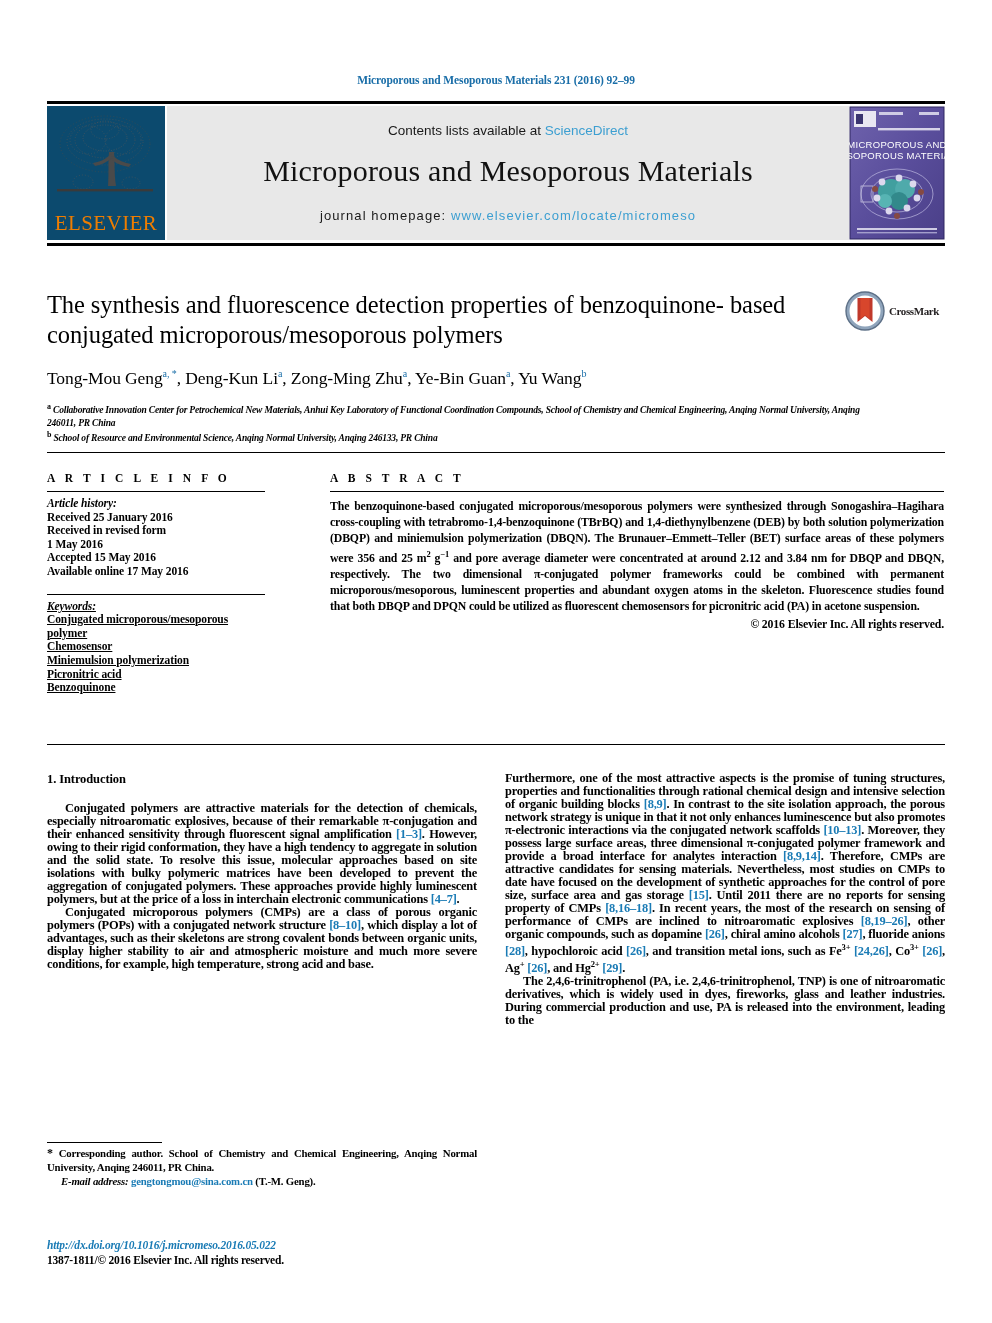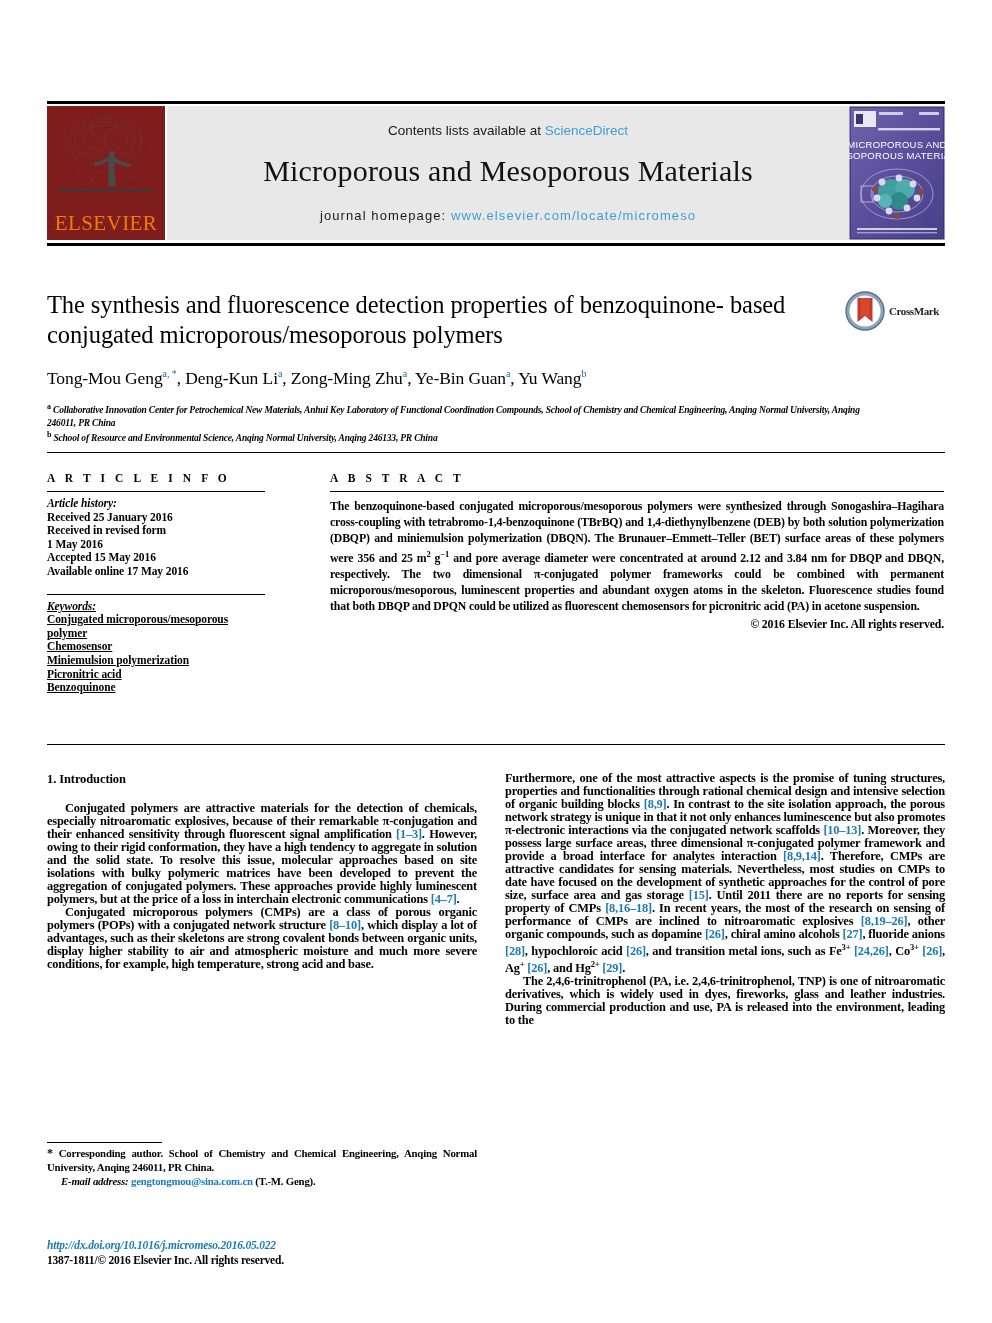--- a/index.html
+++ b/index.html
@@ -58,21 +58,21 @@
     left: 47px; top: 106px;
     width: 898px;
     height: 134px;
     display: flex;
     align-items: stretch;
   }
   .elsevier-logo {
     width: 118px;
     flex: 0 0 118px;
     position: relative;
-    background: #7f1d1d;
+    background: #0c4a6e;
   }
   .elsevier-tree {
     position: absolute;
     left: 6px; top: 4px;
     width: 104px;
     height: 96px;
     overflow: hidden;
   }
   .elsevier-word {
     position: absolute;
@@ -360,20 +360,21 @@
     letter-spacing: -0.2px;
     line-height: 14px;
     margin-top: 1px;
   }
 </style>
 </head>
 <body>
 
 <div class="page">
 
+  <div class="running-head">Microporous and Mesoporous Materials 231 (2016) 92–99</div>
 
   <div class="masthead">
     <div class="rule-thick-top"></div>
   </div>
 
   <div class="masthead-row">
 
     <div class="elsevier-logo">
       <div class="elsevier-tree">
         <svg viewBox="0 0 104 96" width="104" height="96" xmlns="http://www.w3.org/2000/svg">

